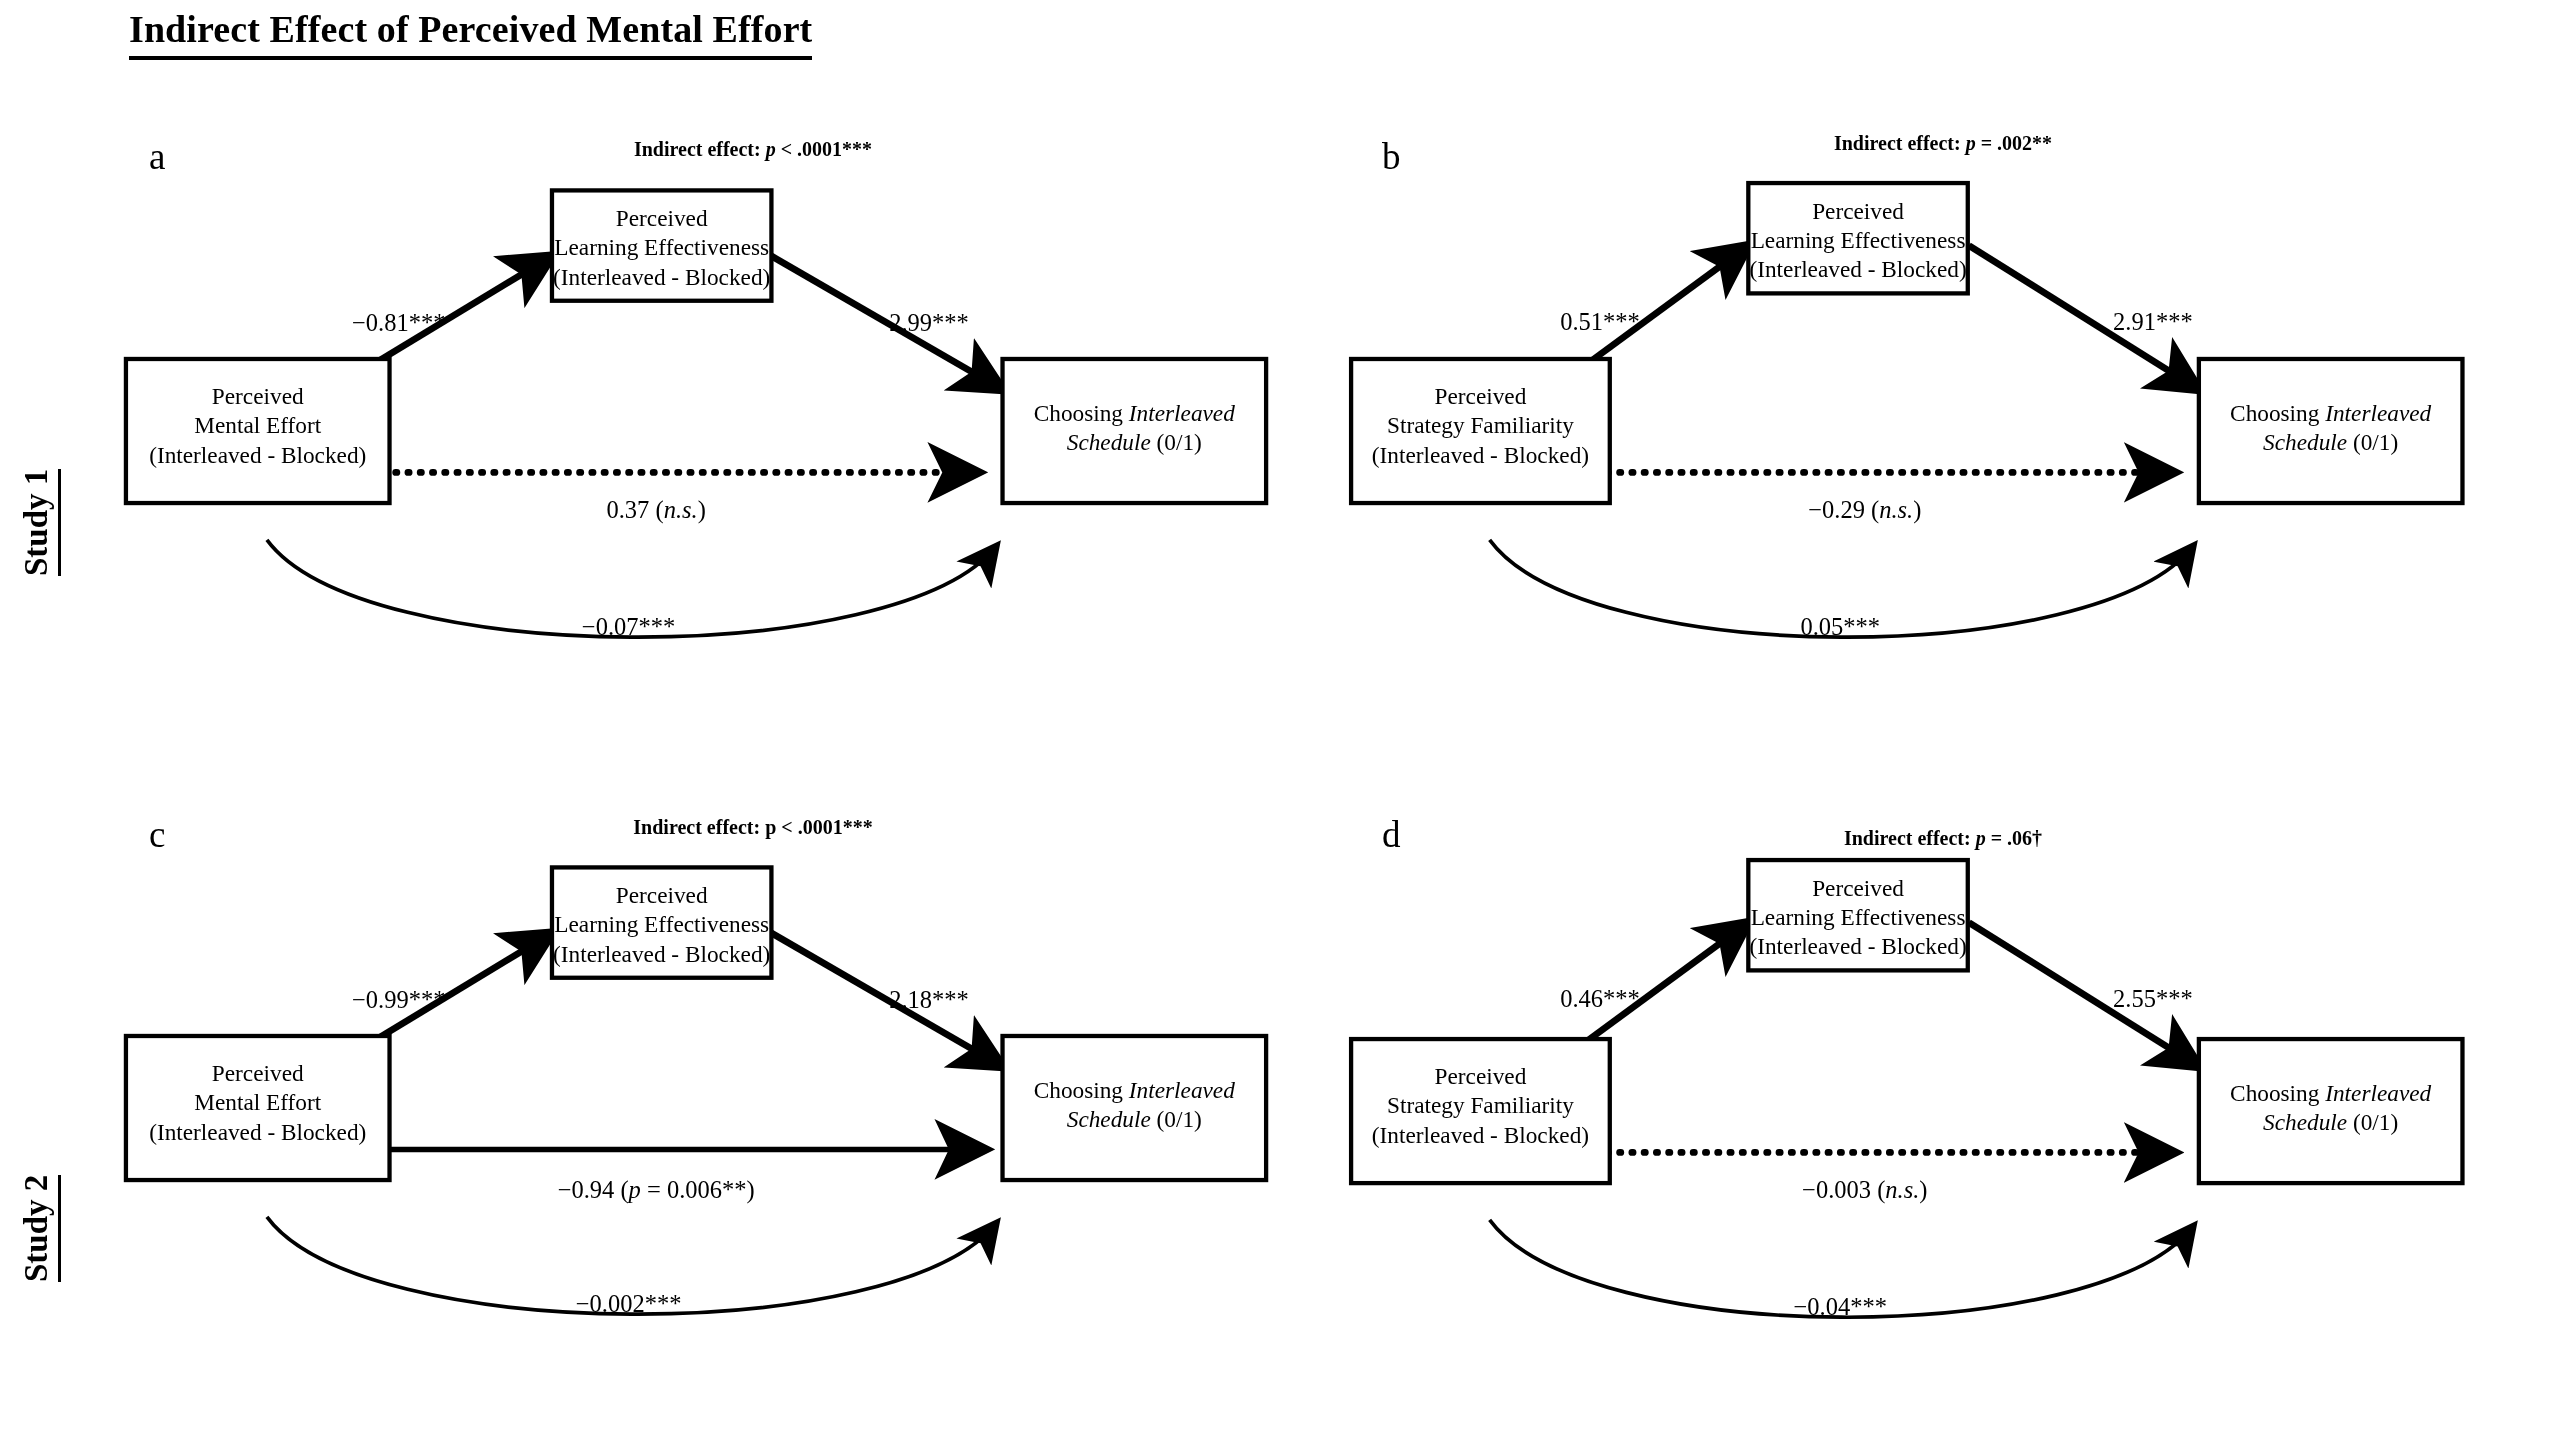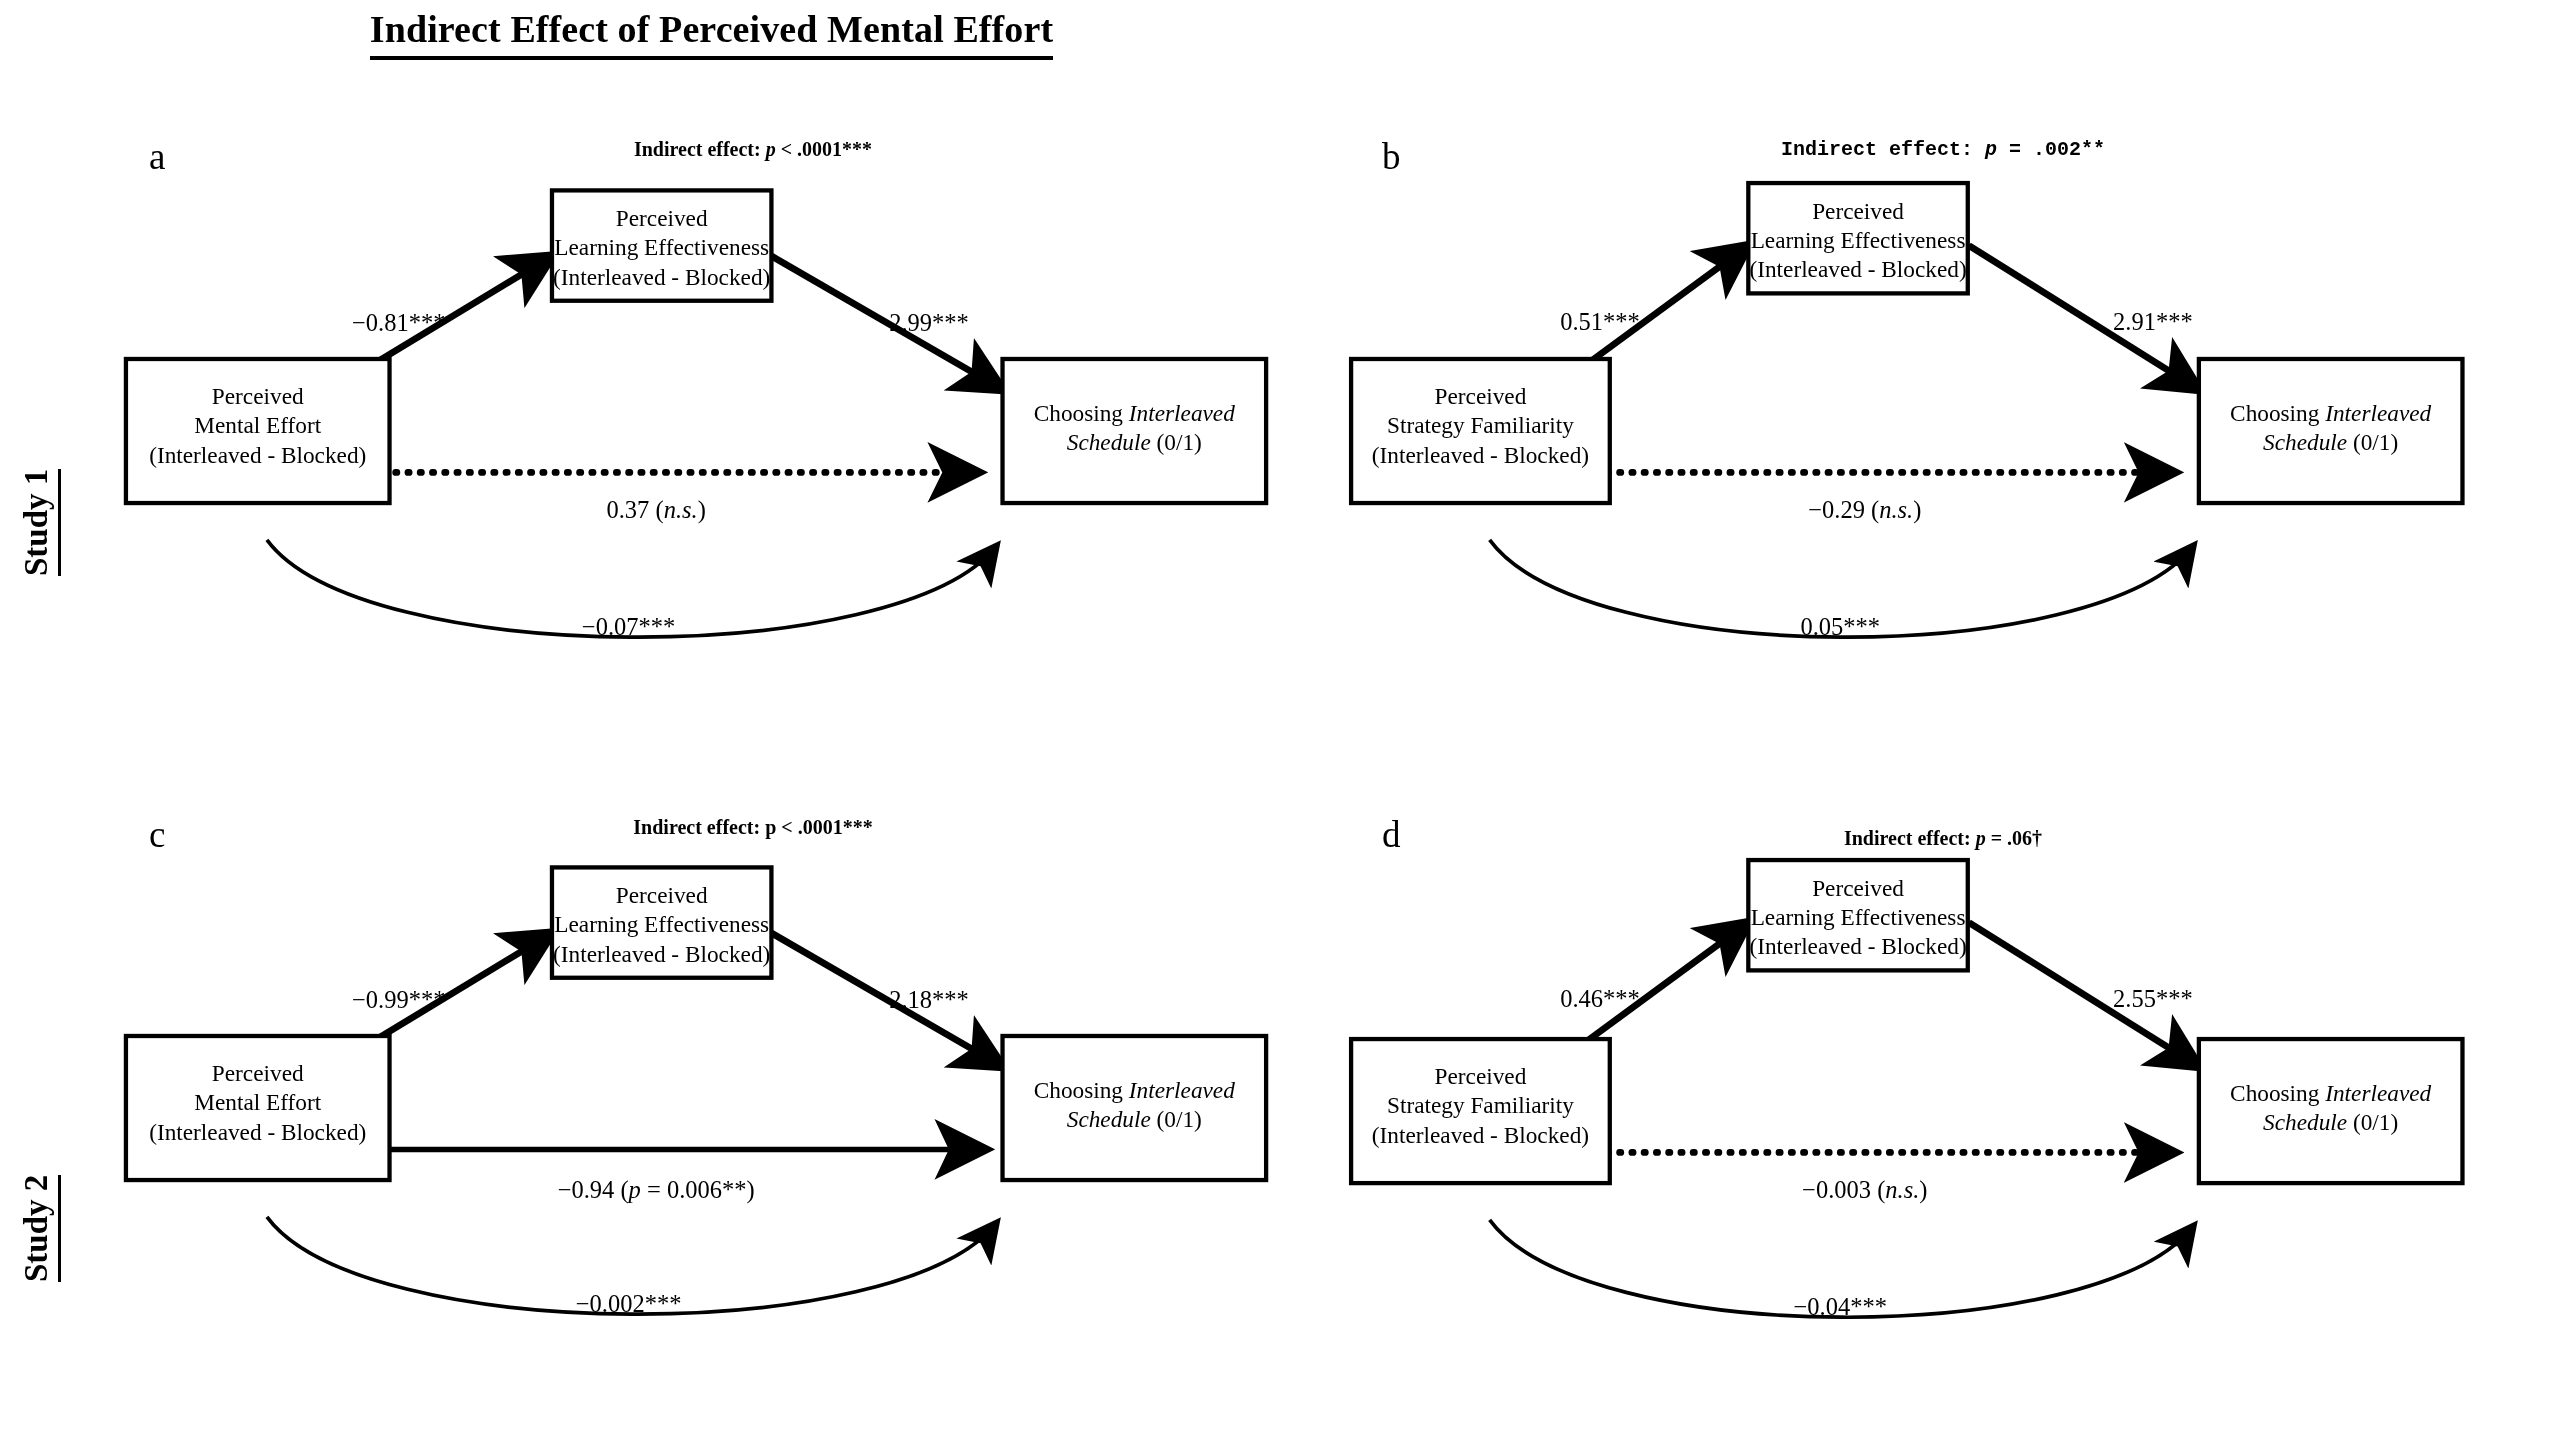--- a/index.html
+++ b/index.html
@@ -4,21 +4,21 @@
 <style>
   html,body{margin:0;padding:0;background:#ffffff;}
   body{
     width:2550px;height:1453px;position:relative;overflow:hidden;
     font-family:"Liberation Serif","DejaVu Serif",serif;color:#000;
   }
   .fig{position:absolute;inset:0;}
 
   
   .col-title{
-    position:absolute;text-align:center;
+    position:absolute;
     font-size:38px;font-weight:700;letter-spacing:0.1px;
     white-space:nowrap;
   }
   .col-title .txt{
     display:inline-block;border-bottom:4.3px solid #000;padding-bottom:4.9px;
   }
 
   
   .study-label{
     position:absolute;font-size:33px;font-weight:700;white-space:nowrap;
@@ -76,21 +76,21 @@
   </div>
 
   <div class="panel-letter" style="left:149px;top:138px;">a</div>
   <div class="panel-letter" style="left:1382px;top:138px;">b</div>
   <div class="panel-letter" style="left:149px;top:816px;">c</div>
   <div class="panel-letter" style="left:1382px;top:816px;">d</div>
 
   <div class="indirect" style="left:753px;top:138px;">
     <span>Indirect effect: </span><i>p</i><span> &lt; .0001***</span>
   </div>
-  <div class="indirect" style="left:1943px;top:138px;font-family:Liberation Mono, monospace;">
+  <div class="indirect" style="left:1943px;top:132px;">
     <span>Indirect effect: </span><i>p</i><span> = .002**</span>
   </div>
   <div class="indirect" style="left:753px;top:816px;">
     <span>Indirect effect: </span><span>p</span><span> &lt; .0001***</span>
   </div>
   <div class="indirect" style="left:1943px;top:784px;margin-top:43px;">
     <span>Indirect effect: </span><i>p</i><span> = .06†</span>
   </div>
 
   <div class="panel" style="left:129px;top:178px;width:1226px;height:552px;">

